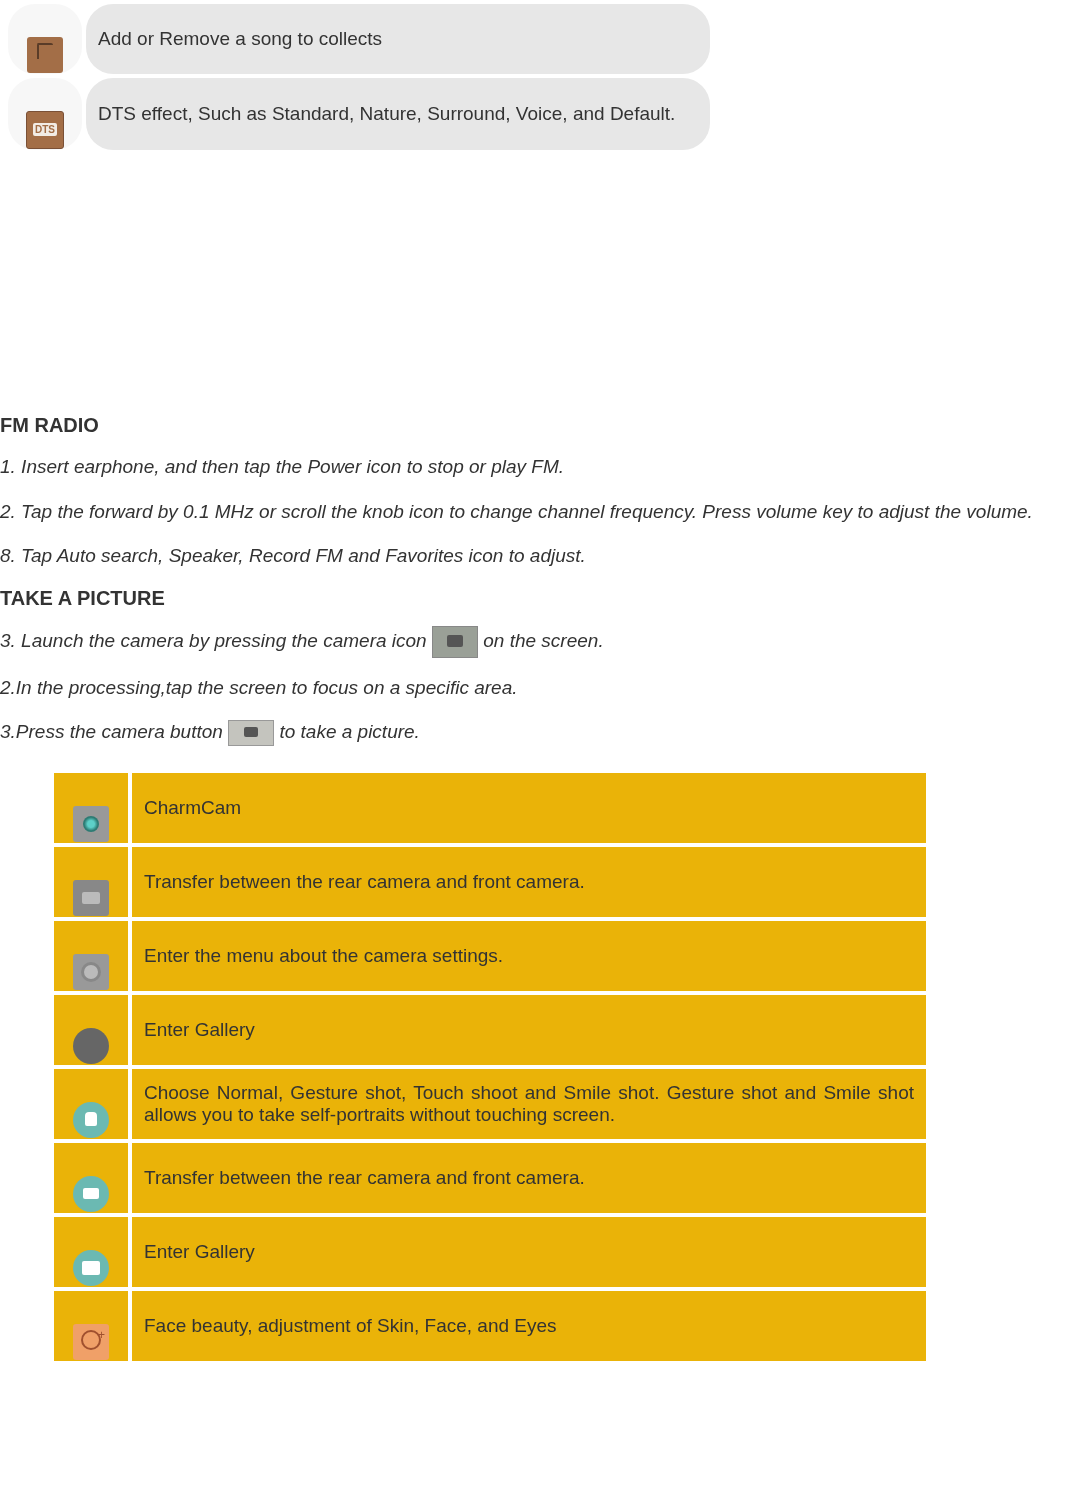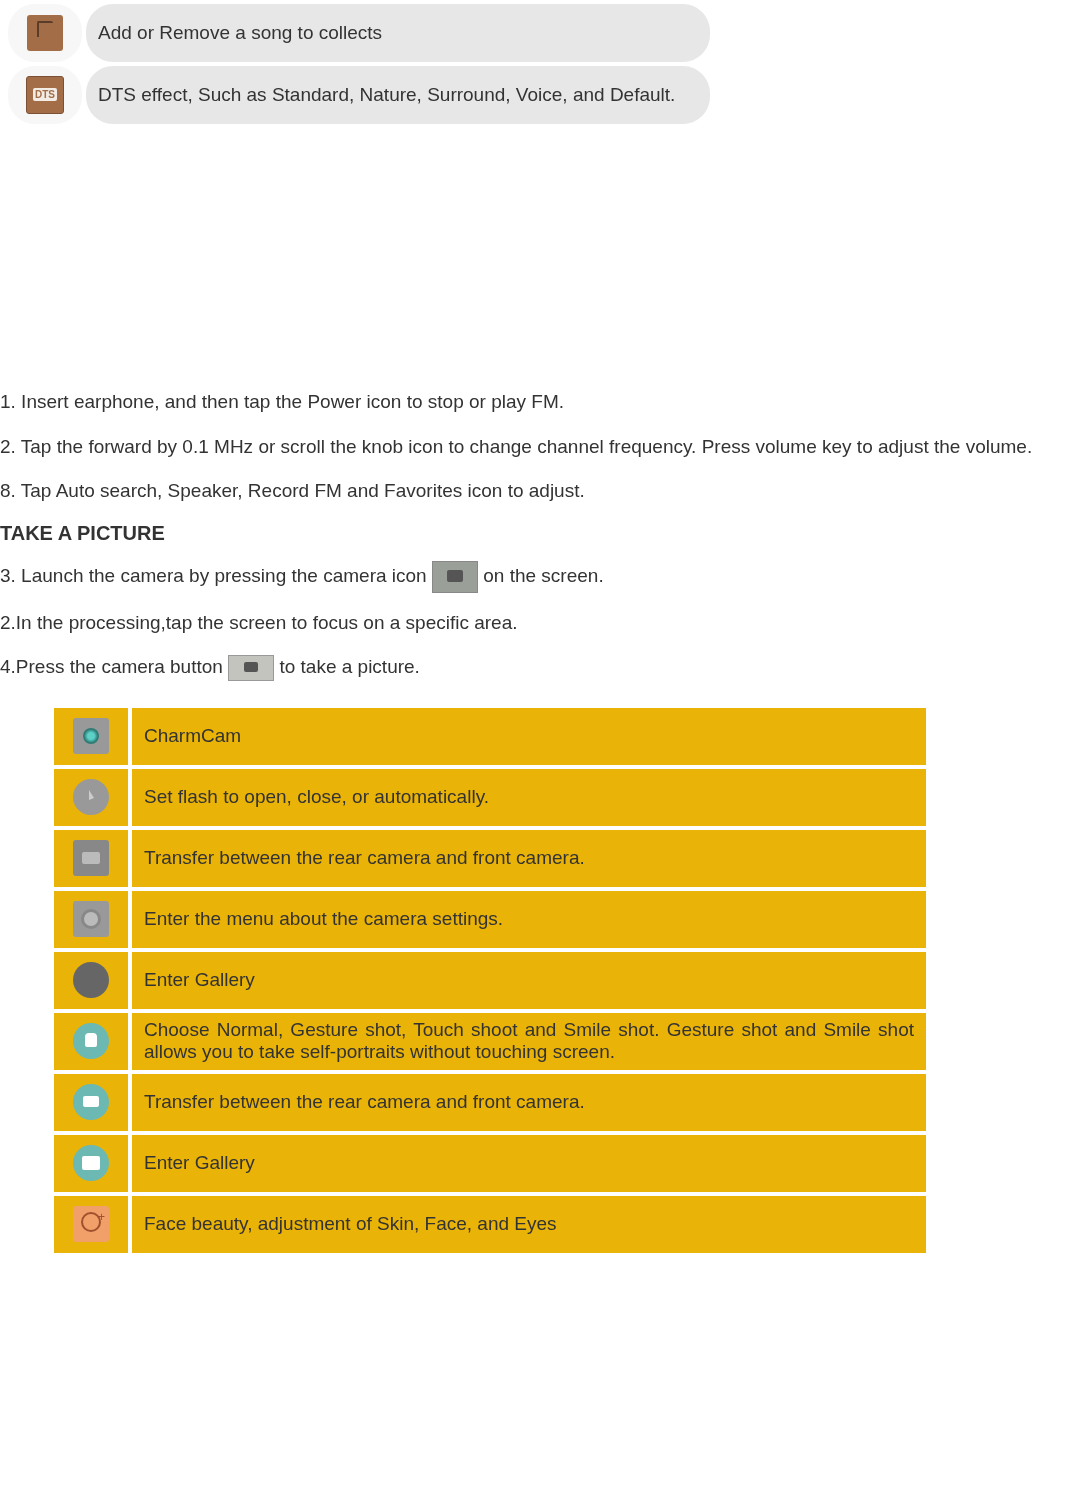--- a/index.html
+++ b/index.html
@@ -37,20 +37,21 @@
       margin-top: 260px;
     }
     .section-title {
       font-weight: bold;
       font-size: 20px;
       margin-bottom: 2px;
     }
     .section p {
       margin: 16px 0;
       line-height: 1.5;
+      font-style: italic;
     }
     .section-title2 {
       font-weight: bold;
       font-size: 20px;
       margin-bottom: 6px;
     }
     .instr {
       line-height: 1.6;
     }
     .justify {
@@ -74,20 +75,21 @@
     .icon-table-main td.text-cell {
       width: 770px;
       padding: 0 12px;
       text-align: justify;
     }
     .small-icon {
       display: inline-block;
       width: 36px;
       height: 36px;
       vertical-align: middle;
+      margin-top: 32px;
     }
     .inline-icon {
       display: inline-block;
       width: 44px;
       height: 30px;
       background: #9aa097;
       border: 1px solid #888;
       position: relative;
       vertical-align: middle;
     }
@@ -245,49 +247,46 @@
   <tr>
     <td class="icon-cell">
       <span class="small-icon ibox dts"><span class="dts-in">DTS</span></span>
     </td>
     <td class="text-cell">DTS effect, Such as Standard, Nature, Surround, Voice, and Default.</td>
   </tr>
 </tbody>
   </table>
 
 <div class="section">
+  <div class="section-title">FM RADIO</div>
   <p class="instr">1. Insert earphone, and then tap the Power icon to stop or play FM.</p>
   <p class="instr justify" style="padding-right:20px;"><span>2. Tap the forward by 0.1 MHz or scroll the knob icon to change channel frequency. Press volume key to adjust the volume.</span></p>
   <p class="instr">8. Tap Auto search, Speaker, Record FM and Favorites icon to adjust.</p>
 
   <div class="section-title2">TAKE A PICTURE</div>
 
   <p class="instr">
     <span>3. Launch the camera by pressing the camera icon </span>
     <span class="inline-icon"></span>
     <span>on the screen.</span>
   </p>
   <p class="instr">2.In the processing,tap the screen to focus on a specific area.</p>
   <p class="instr">
-    <span>4.Press the camera button</span>
+    <span>3.Press the camera button</span>
     <span class="inline-icon2"></span>
     <span> to take a picture.</span>
   </p>
 
   <table class="icon-table-main">
     <tbody>
         <tr>
       <td class="icon-cell"><span class="small-icon ibox charm"></span></td>
       <td class="text-cell">CharmCam</td>
     </tr>
     <tr>
-      <td class="icon-cell"><span class="small-icon ibox flash"></span></td>
-      <td class="text-cell">Set flash to open, close, or automatically.</td>
-    </tr>
-    <tr>
       <td class="icon-cell"><span class="small-icon ibox switch"></span></td>
       <td class="text-cell">Transfer between the rear camera and front camera.</td>
     </tr>
     <tr>
       <td class="icon-cell"><span class="small-icon ibox gear"></span></td>
       <td class="text-cell">Enter the menu about the camera settings.</td>
     </tr>
     <tr>
       <td class="icon-cell"><span class="small-icon ibox gallery"></span></td>
       <td class="text-cell">Enter Gallery</td>

